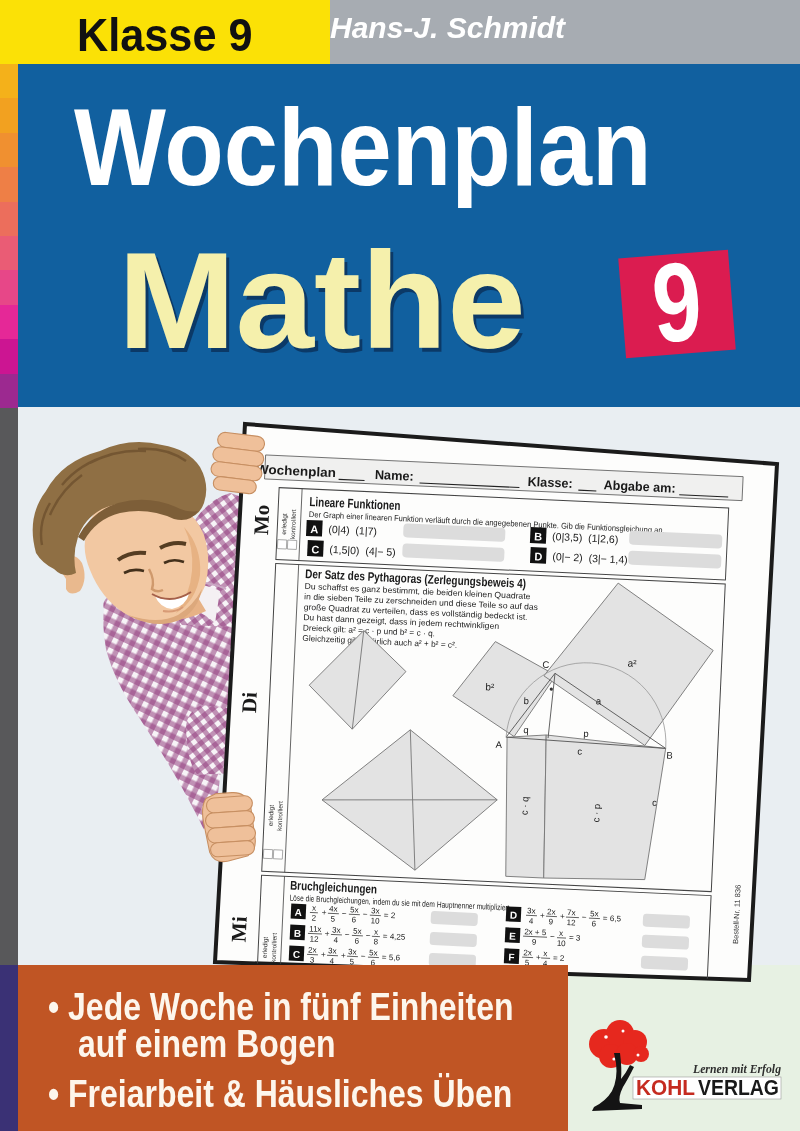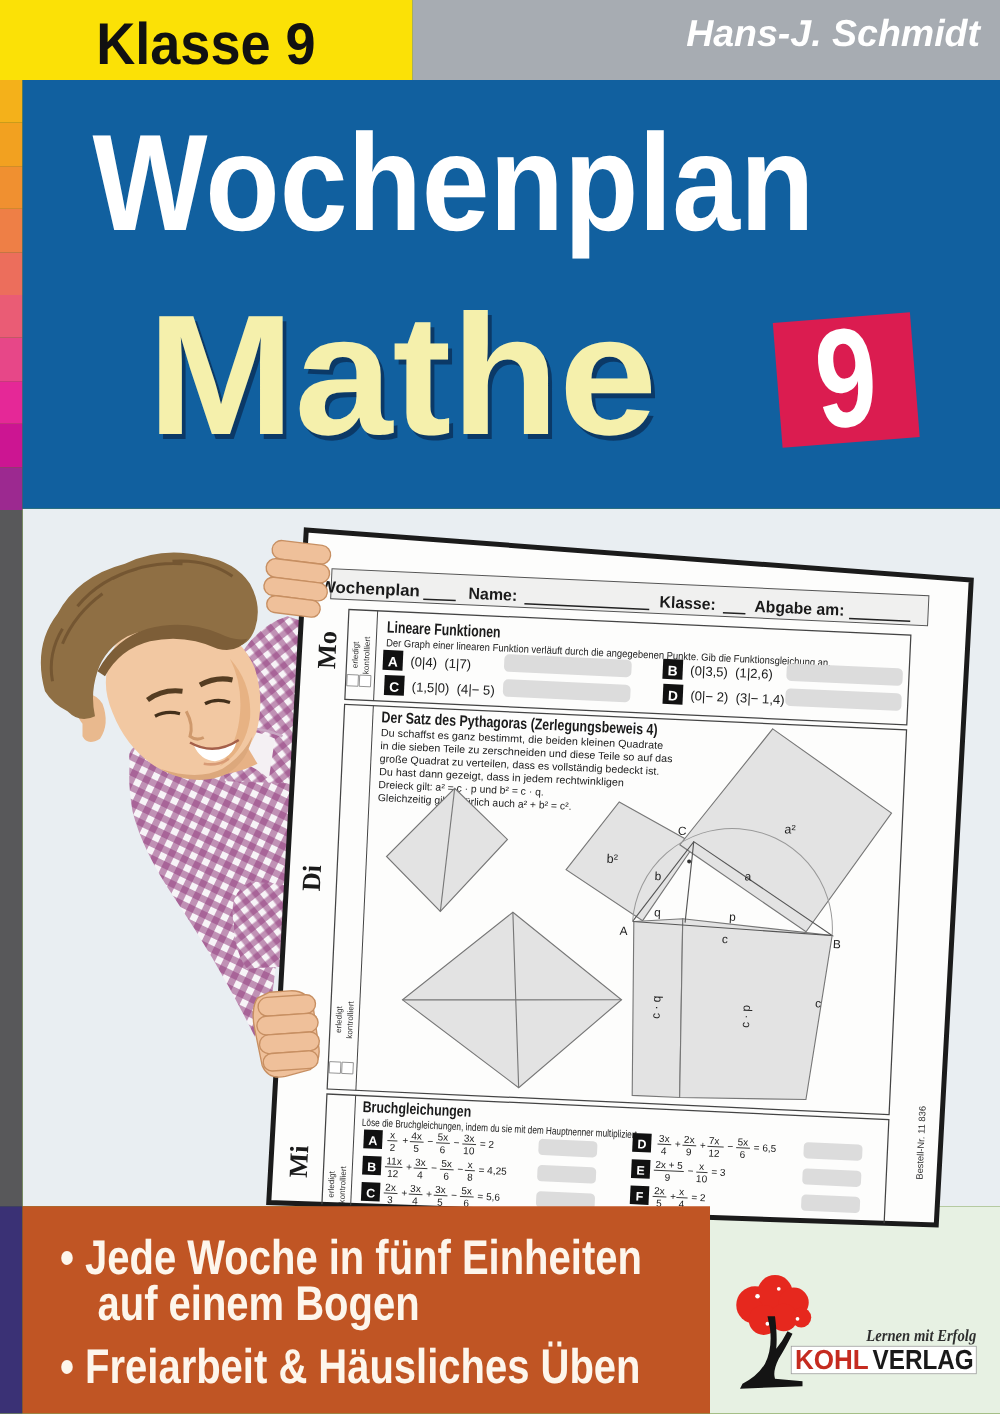--- a/index.html
+++ b/index.html
@@ -1,27 +1,27 @@
 <!DOCTYPE html>
 <html><head><meta charset="utf-8">
 <style>
 html,body{margin:0;padding:0}
-#page{position:relative;width:800px;height:1131px;overflow:hidden;background:#4d7c0f;font-family:"Liberation Sans",sans-serif}
+#page{position:relative;width:800px;height:1131px;overflow:hidden;background:#3b82f6;font-family:"Liberation Sans",sans-serif}
 .abs{position:absolute}
 </style></head>
 <body>
 <div id="page">
 
 <div class="abs" style="left:0;top:0;width:330px;height:64px;background:#FBE106"></div>
 
 <div class="abs" style="left:77px;top:11px;font-weight:bold;font-size:47px;line-height:1;color:#111;transform:scaleX(.92);transform-origin:left top">Klasse 9</div>
 
 <div class="abs" style="left:330px;top:0;width:470px;height:64px;background:#A7ACB2"></div>
 
-<div class="abs" style="left:330px;top:11px;width:454px;text-align:right;font-weight:bold;font-style:italic;font-size:30px;color:#fff">Hans-J. Schmidt</div>
+<div class="abs" style="left:330px;top:11px;width:454px;text-align:left;font-weight:bold;font-style:italic;font-size:30px;color:#fff">Hans-J. Schmidt</div>
 
 <div class="abs" style="left:0;top:64px;width:18px;height:34.4px;background:#F4B11A"></div>
 <div class="abs" style="left:0;top:98.4px;width:18px;height:34.4px;background:#F2A120"></div>
 <div class="abs" style="left:0;top:132.8px;width:18px;height:34.4px;background:#F09030"></div>
 <div class="abs" style="left:0;top:167.2px;width:18px;height:34.4px;background:#EE7F46"></div>
 <div class="abs" style="left:0;top:201.6px;width:18px;height:34.4px;background:#EC6E5C"></div>
 <div class="abs" style="left:0;top:236px;width:18px;height:34.4px;background:#EA5C75"></div>
 <div class="abs" style="left:0;top:270.4px;width:18px;height:34.4px;background:#E74788"></div>
 <div class="abs" style="left:0;top:304.8px;width:18px;height:34.4px;background:#E52897"></div>
 <div class="abs" style="left:0;top:339.2px;width:18px;height:34.4px;background:#CC1592"></div>

